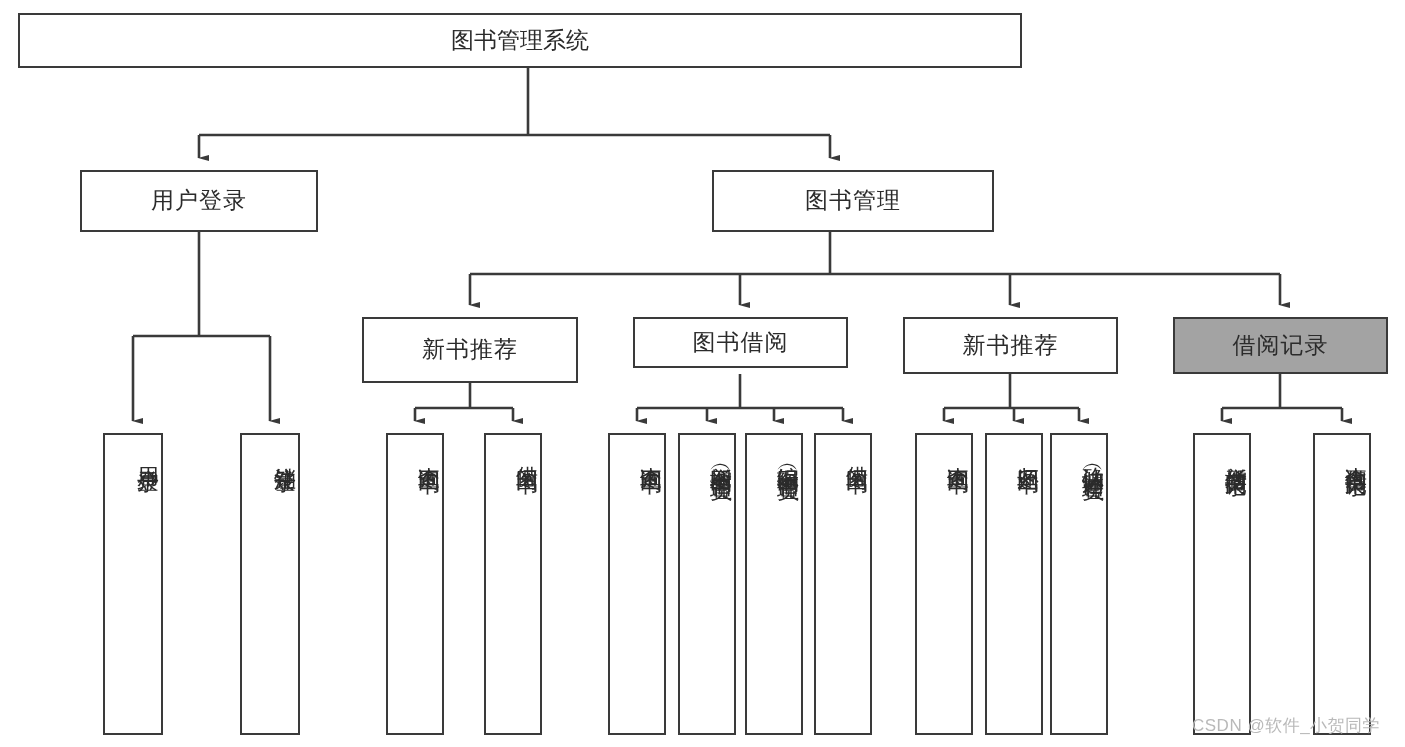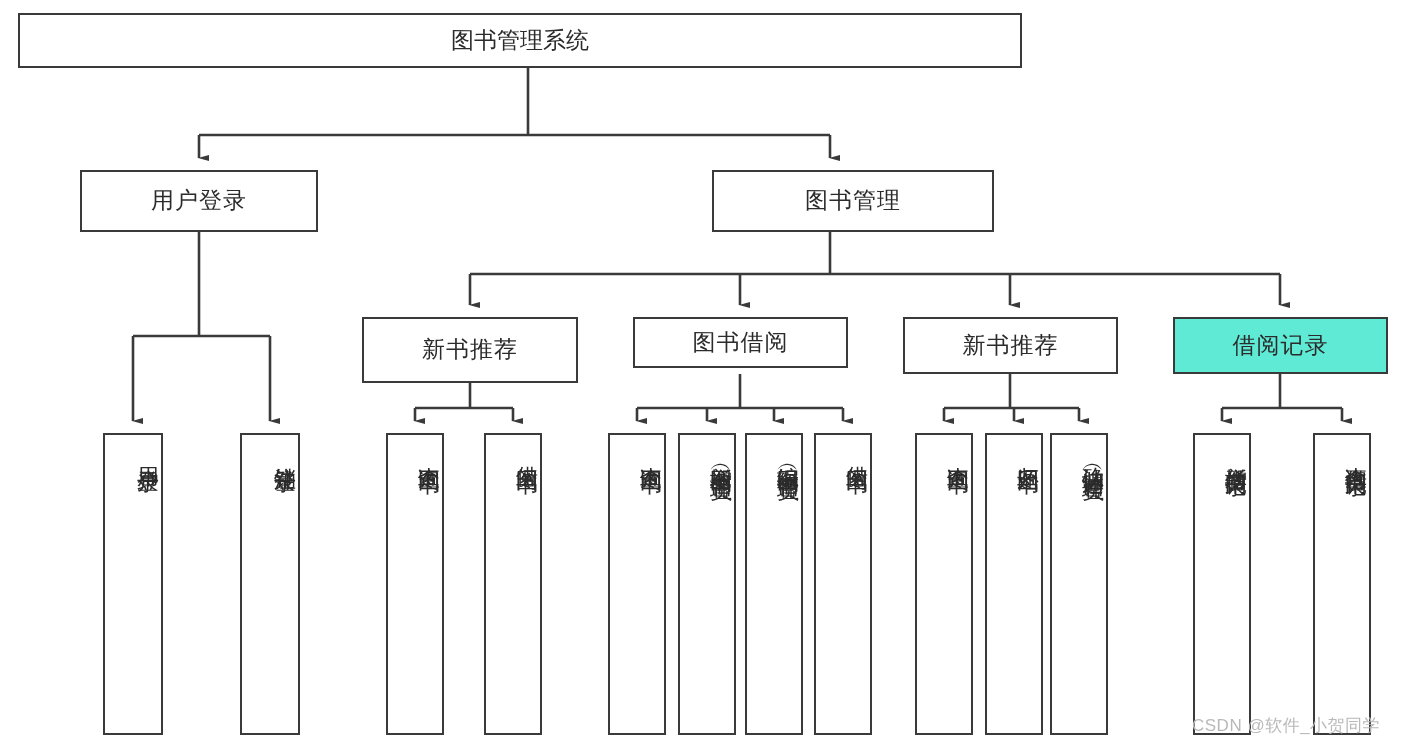--- a/index.html
+++ b/index.html
@@ -137,21 +137,21 @@
 
   <div class="node h" style="left: 362px; top: 317px; width: 216px; height: 66px; border-color: rgb(58, 58, 58); background: rgb(255, 255, 255); color: rgb(43, 43, 43);">
     <span>新书推荐</span>
   </div>
   <div class="node h" style="left: 633px; top: 317px; width: 215px; height: 51px; border-color: rgb(58, 58, 58); background: rgb(255, 255, 255); color: rgb(43, 43, 43);">
     <span>图书借阅</span>
   </div>
   <div class="node h" style="left: 903px; top: 317px; width: 215px; height: 57px; border-color: rgb(58, 58, 58); background: rgb(255, 255, 255); color: rgb(43, 43, 43);">
     <span>新书推荐</span>
   </div>
-  <div class="node h" style="left: 1173px; top: 317px; width: 215px; height: 57px; border-color: rgb(58, 58, 58); background: #5eead4; color: rgb(43, 43, 43);">
+  <div class="node h" style="left: 1173px; top: 317px; width: 215px; height: 57px; border-color: rgb(58, 58, 58); background: #a3a3a3; color: rgb(43, 43, 43);">
     <span>借阅记录</span>
   </div>
 
   <div class="node v" style="left: 103px; top: 433px; width: 60px; height: 302px; border-color: rgb(58, 58, 58); background: rgb(255, 255, 255); color: rgb(43, 43, 43);">
     <span class="vtext">用户登录</span>
   </div>
   <div class="node v" style="left: 240px; top: 433px; width: 60px; height: 302px; border-color: rgb(58, 58, 58); background: rgb(255, 255, 255); color: rgb(43, 43, 43);">
     <span class="vtext">注销登录</span>
   </div>
   <div class="node v" style="left: 386px; top: 433px; width: 58px; height: 302px; border-color: rgb(58, 58, 58); background: rgb(255, 255, 255); color: rgb(43, 43, 43);">

